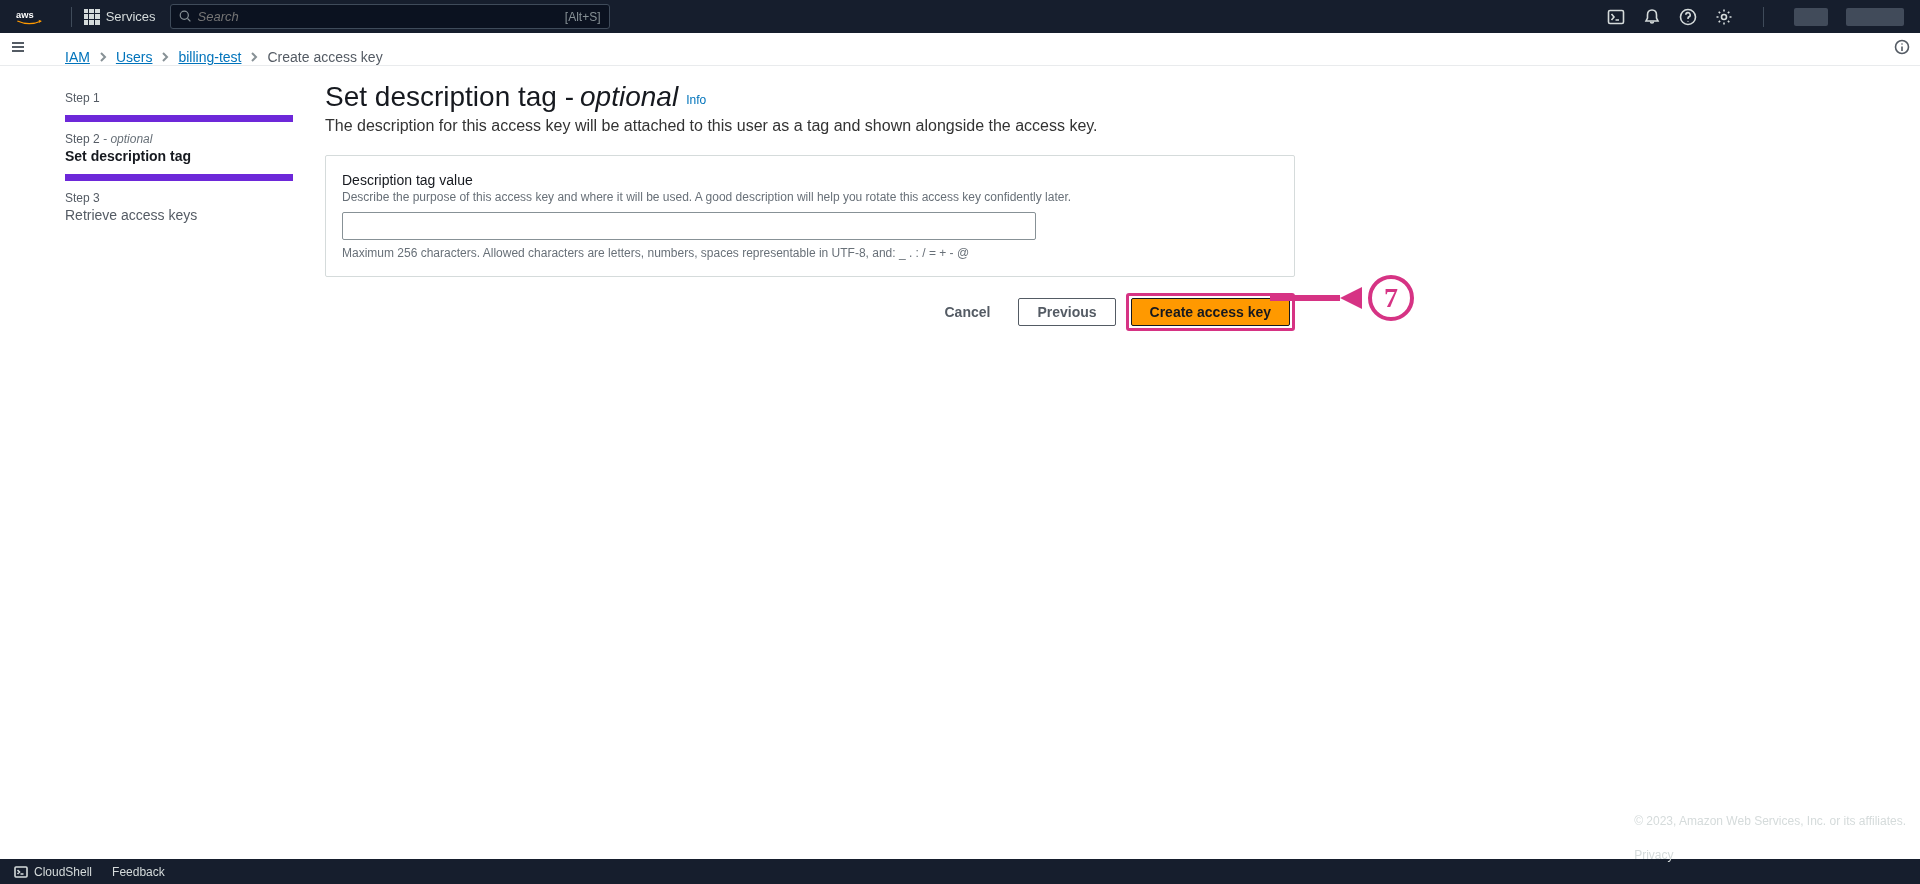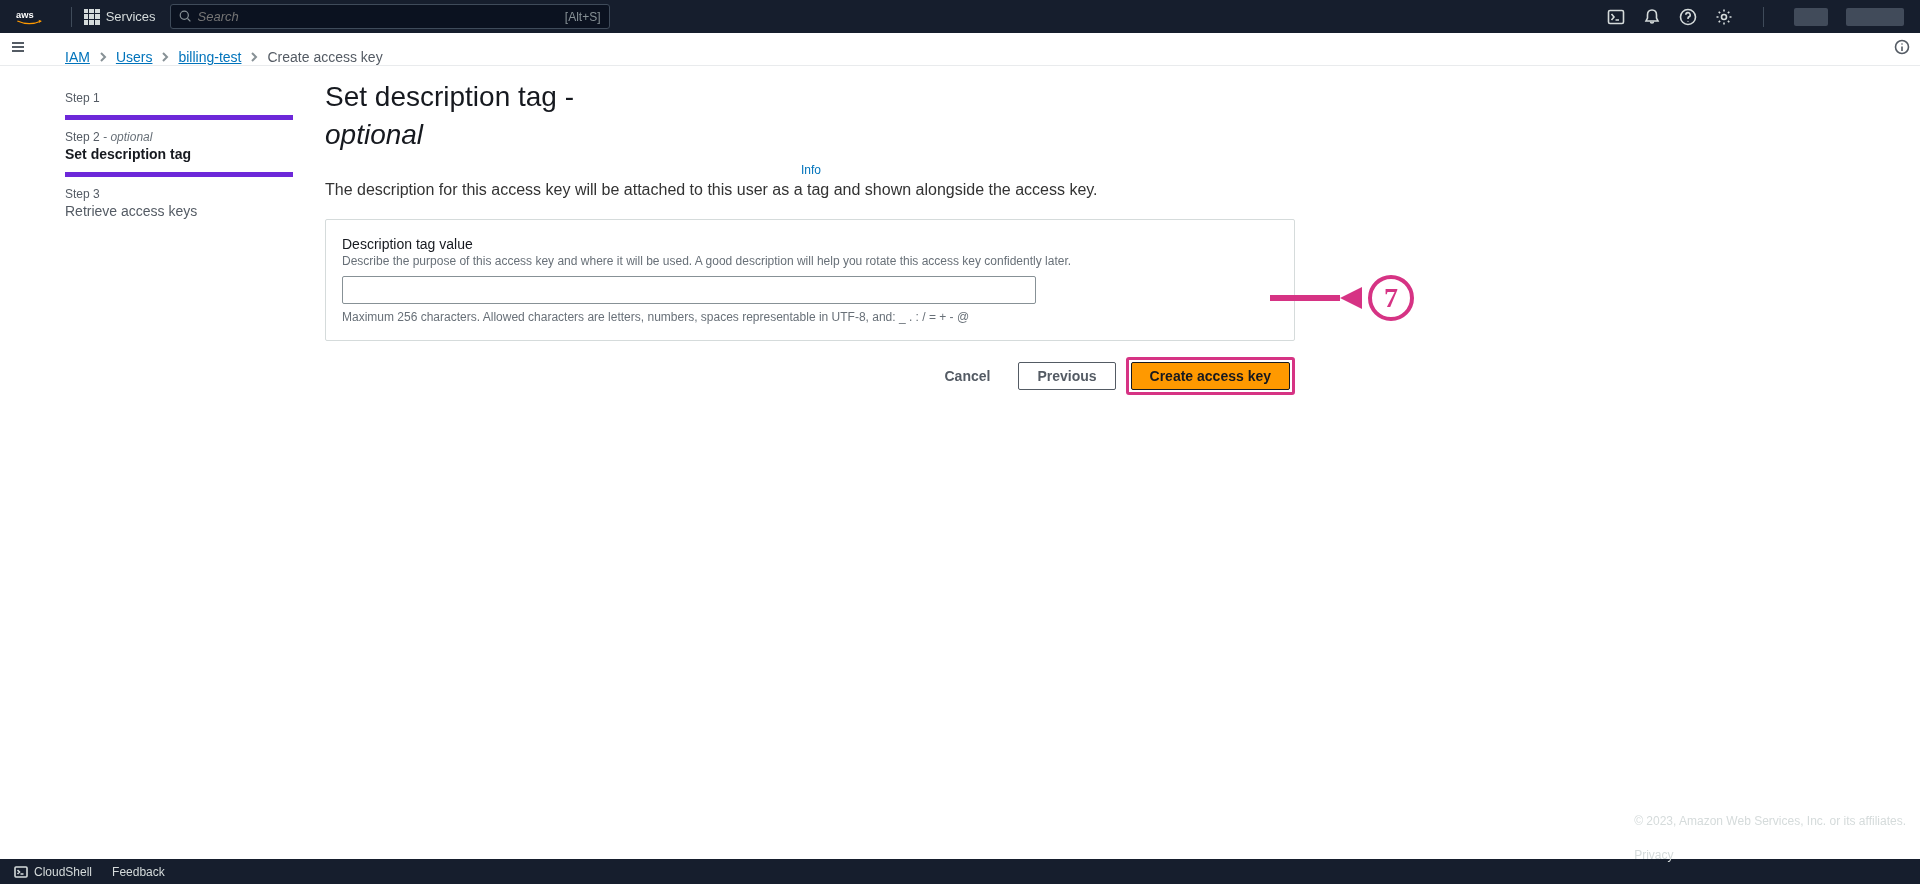--- a/index.html
+++ b/index.html
@@ -32,30 +32,30 @@
 
 
 .main { position:absolute; top:33px; left:33px; right:33px; bottom:25px; padding:16px 32px 0 32px; }
 .breadcrumb { font-size:14px; color:#545b64; display:flex; align-items:center; gap:8px; margin-bottom:16px; margin-left:0; }
 .breadcrumb a { color:#0073bb; text-decoration:underline; }
 .breadcrumb .sep svg{ width:10px; height:10px; stroke:#879196; stroke-width:2; fill:none; }
 .breadcrumb .current { color:#545b64; }
 
 .content-row { display:flex; gap:32px; }
 .steps { width:228px; flex-shrink:0; }
-.step { padding:10px 0; border-bottom:5px solid #6d28d9; font-size:13px; }
+.step { padding:10px 0; border-bottom:7px solid #6d28d9; font-size:13px; }
 .step:last-child { border-bottom:none; }
 .step-num { color:#545b64; font-size:12px; }
 .step-title { color:#545b64; font-size:14px; margin-top:2px; }
 .step-title a { color:#0073bb; text-decoration:underline; }
 .step.current .step-title { color:#16191f; font-weight:700; }
 .optional { font-style:italic; color:#687078; }
 
 .panel { flex:1; max-width:970px; }
-.page-title { font-size:28px; font-weight:400; color:#16191f; display:flex; align-items:baseline; gap:6px;flex-direction:column; }
+.page-title { font-size:28px; font-weight:400; color:#16191f; display:flex; align-items:baseline; gap:6px; }
 .page-title .opt { font-style:italic; font-weight:400; }
 .page-title .info { font-size:12px; color:#0073bb; cursor:pointer; align-self:center; margin-top:6px; margin-left:2px;}
 .page-desc { font-size:16px; color:#333; margin-top:4px; margin-bottom:20px; }
 
 .card { border:1px solid #d5dbdb; background:#fff; padding:16px; border-radius:2px; }
 .field-label { font-size:14px; color:#16191f; font-weight:400; }
 .field-help { font-size:12px; color:#687078; margin-top:2px; }
 .field-input { width:694px; height:28px; border:1px solid #879196; border-radius:2px; margin-top:8px; padding:0 8px; font-size:14px; }
 .constraint { font-size:12px; color:#687078; margin-top:6px; }
 

